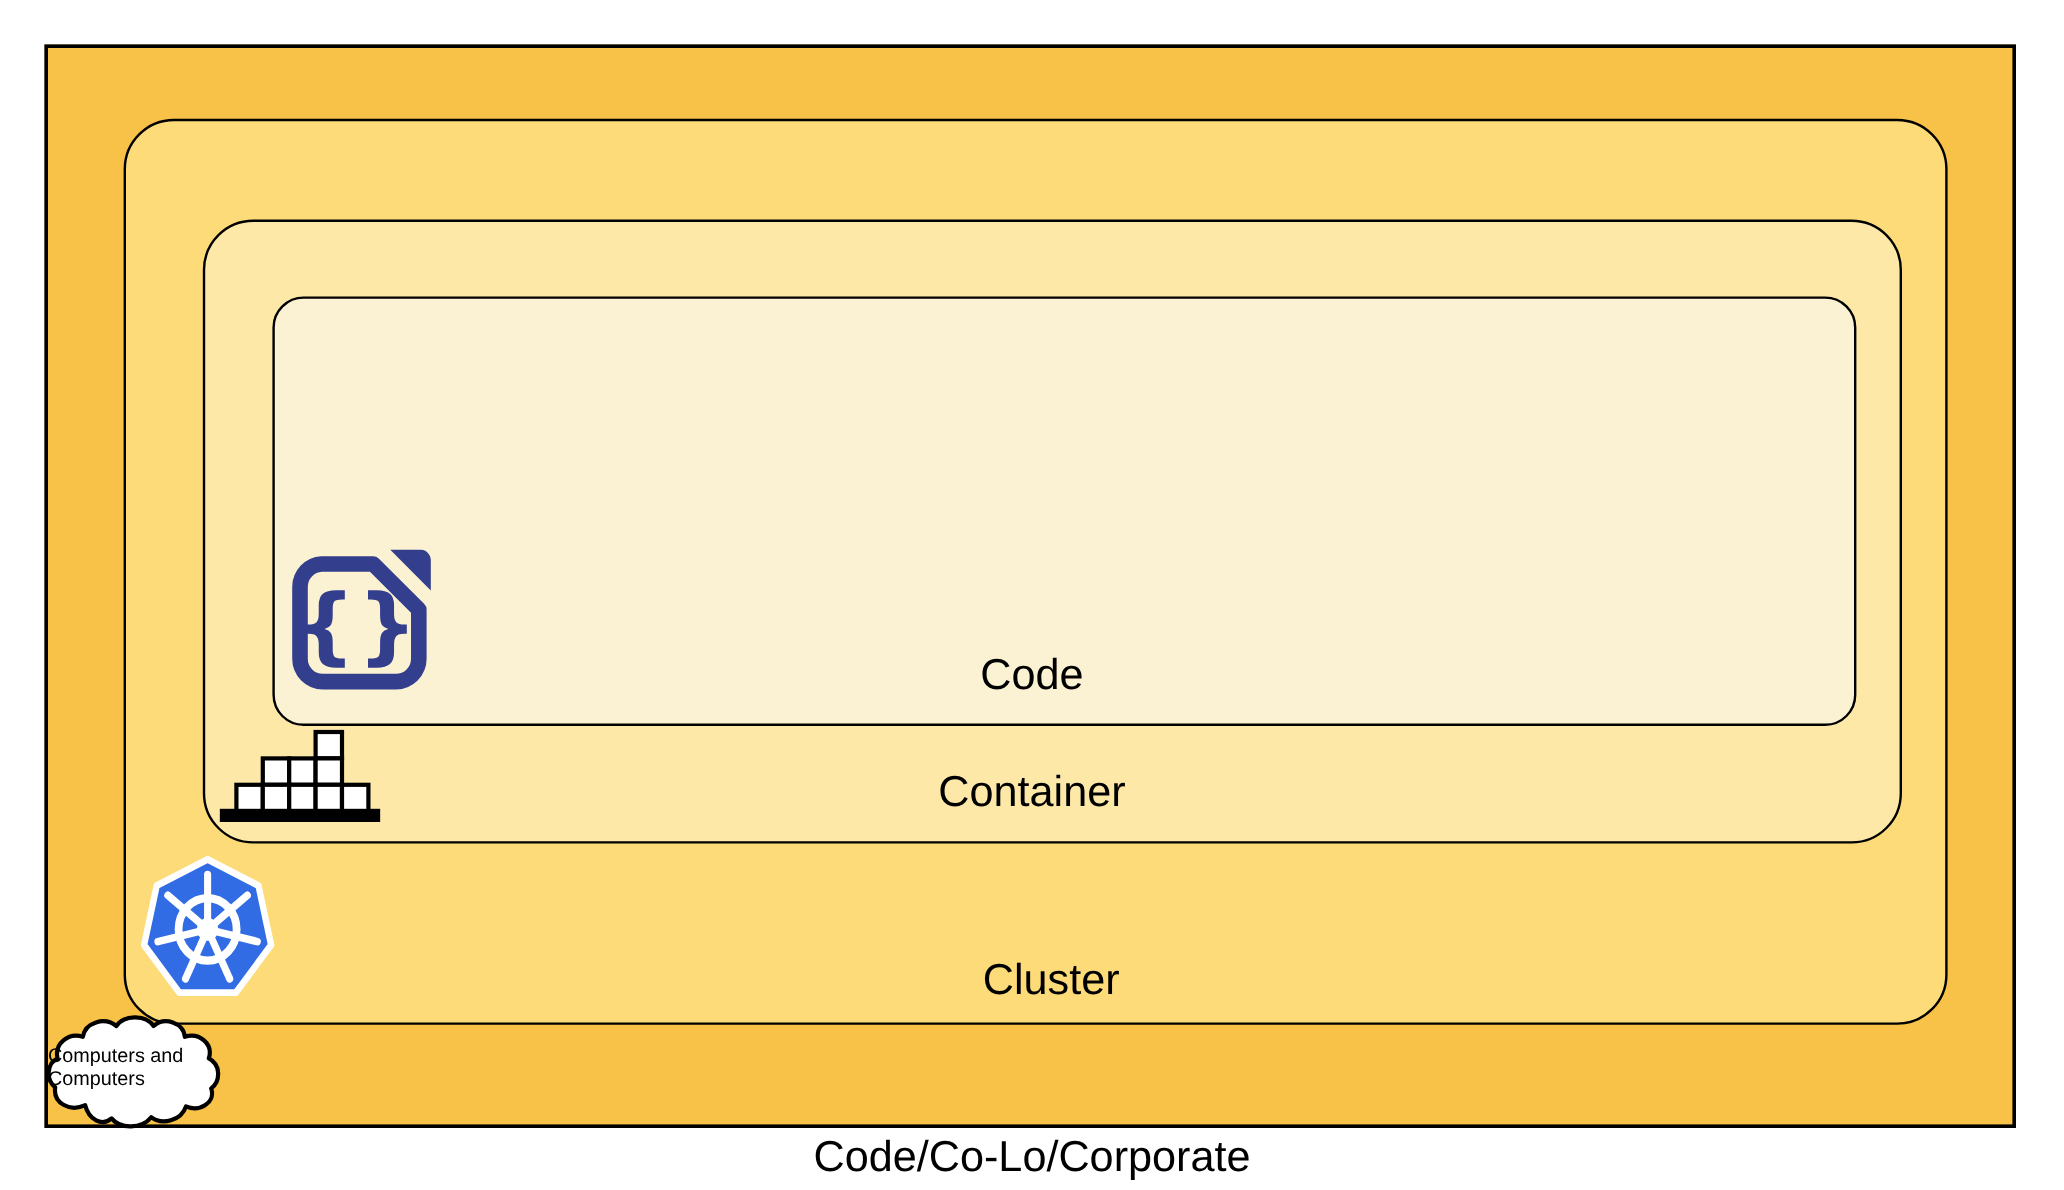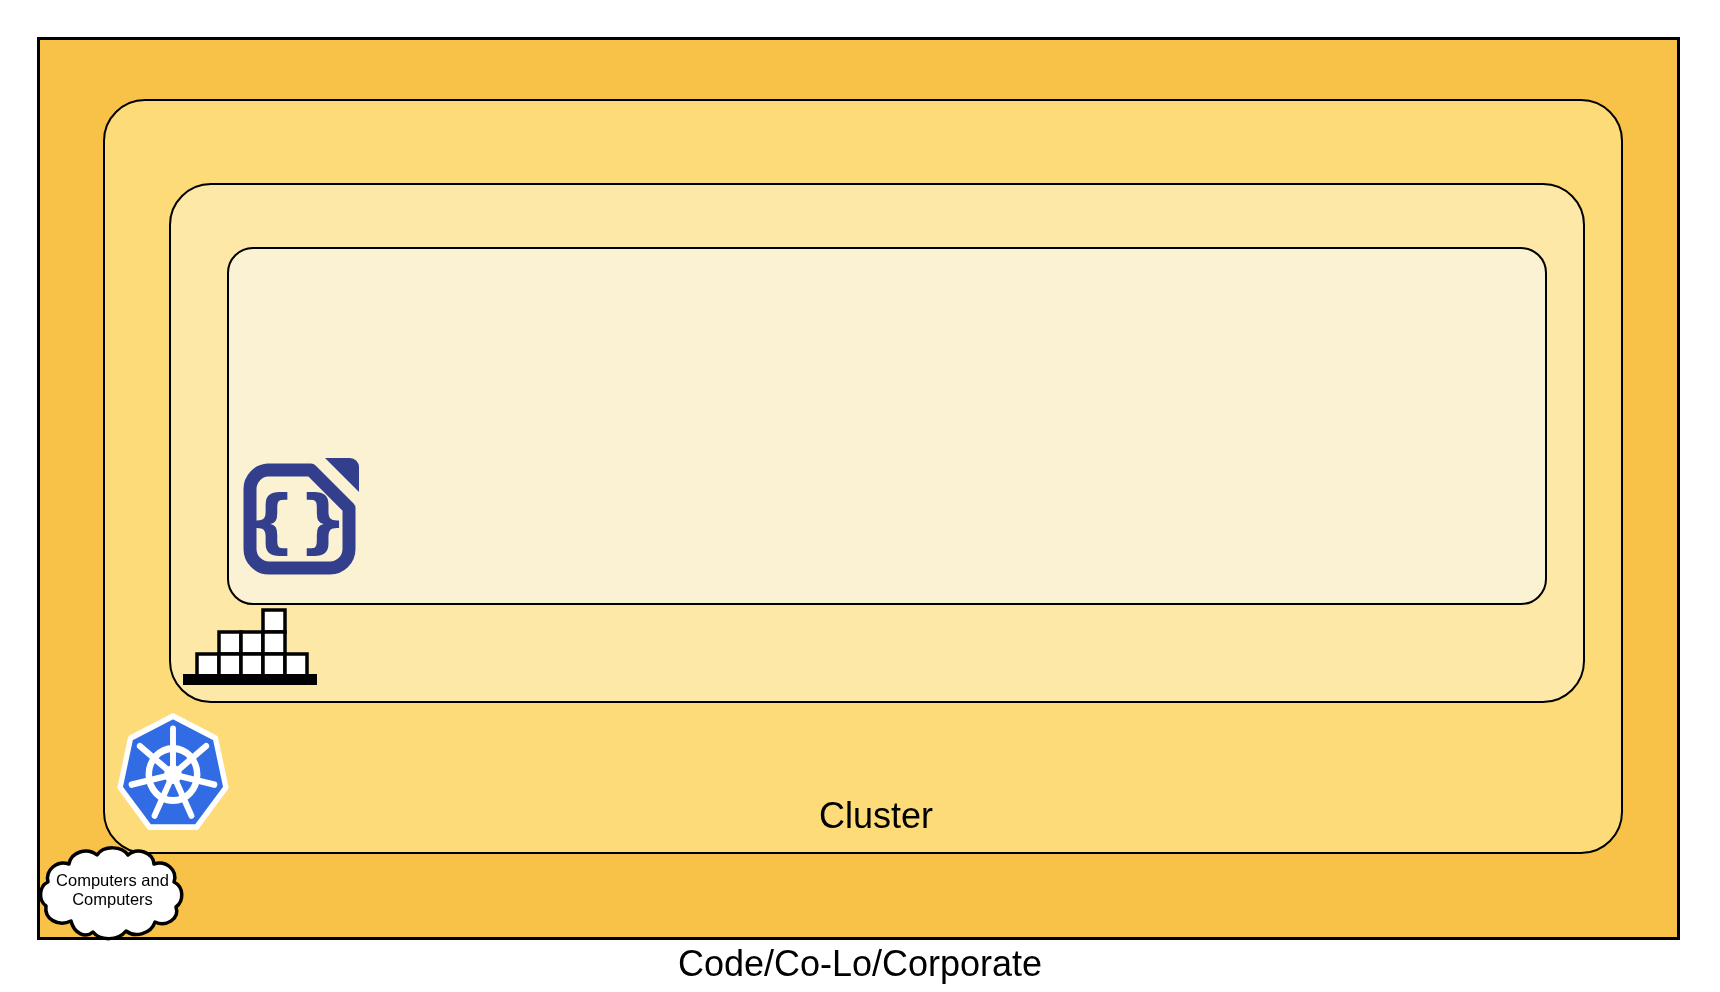--- a/index.html
+++ b/index.html
@@ -37,36 +37,38 @@
   #container-label { top: 638px; }
   #cluster-label   { top: 794px; padding-left: 16px; }
   #datacenter-label{ top: 866px; line-height: 39px; }
   .icon { position: absolute; }
   #code-file-icon        { left: 238px; top: 458px; width: 122px; height: 124px; }
   #container-stack-icon  { left: 183px; top: 602px; width: 134px; height: 84px; }
   #kubernetes-icon       { left: 114px; top: 711px; width: 118px; height: 127px; }
   #cloud-icon            { left: 38px;  top: 845px; width: 148px; height: 98px; }
   #cloud-label {
     position: absolute; left: 40px; top: 871px; width: 145px;
-    text-align: center; color: #000; font-size: 16.5px; line-height: 19px;
+    color: #000; font-size: 16.5px; line-height: 19px;
   }
 </style>
 </head>
 <body>
 
 <div id="canvas">
 
   <div class="layer layer-datacenter">
     <div class="layer layer-cluster" style="left:63px; top:59px;">
       <div class="layer layer-container" style="left:64px; top:82px;">
         <div class="layer layer-code" style="left:56px; top:62px;"></div>
       </div>
     </div>
   </div>
 
+  <div class="layer-label" id="code-label">Code</div>
+  <div class="layer-label" id="container-label">Container</div>
   <div class="layer-label" id="cluster-label">Cluster</div>
   <div class="layer-label" id="datacenter-label">
     <div>Code/Co-Lo/Corporate</div>
     
   </div>
 
   <svg class="icon" id="code-file-icon" viewBox="0 0 122 124" xmlns="http://www.w3.org/2000/svg">
     <path d="M 30 12 H 73 L 111 50 V 91 a 19 19 0 0 1 -19 19 H 31 a 19 19 0 0 1 -19 -19 V 31 a 19 19 0 0 1 18 -19 Z" fill="none" stroke="#333E8C" stroke-width="13" stroke-linejoin="round"></path>
     <path d="M 87 0 H 112 a 9 9 0 0 1 9 9 V 34 Z" fill="#333E8C"></path>
     <text x="60" y="87" text-anchor="middle" font-family="DejaVu Sans, sans-serif" font-size="70" font-weight="bold" letter-spacing="2" fill="#333E8C">{}</text>

